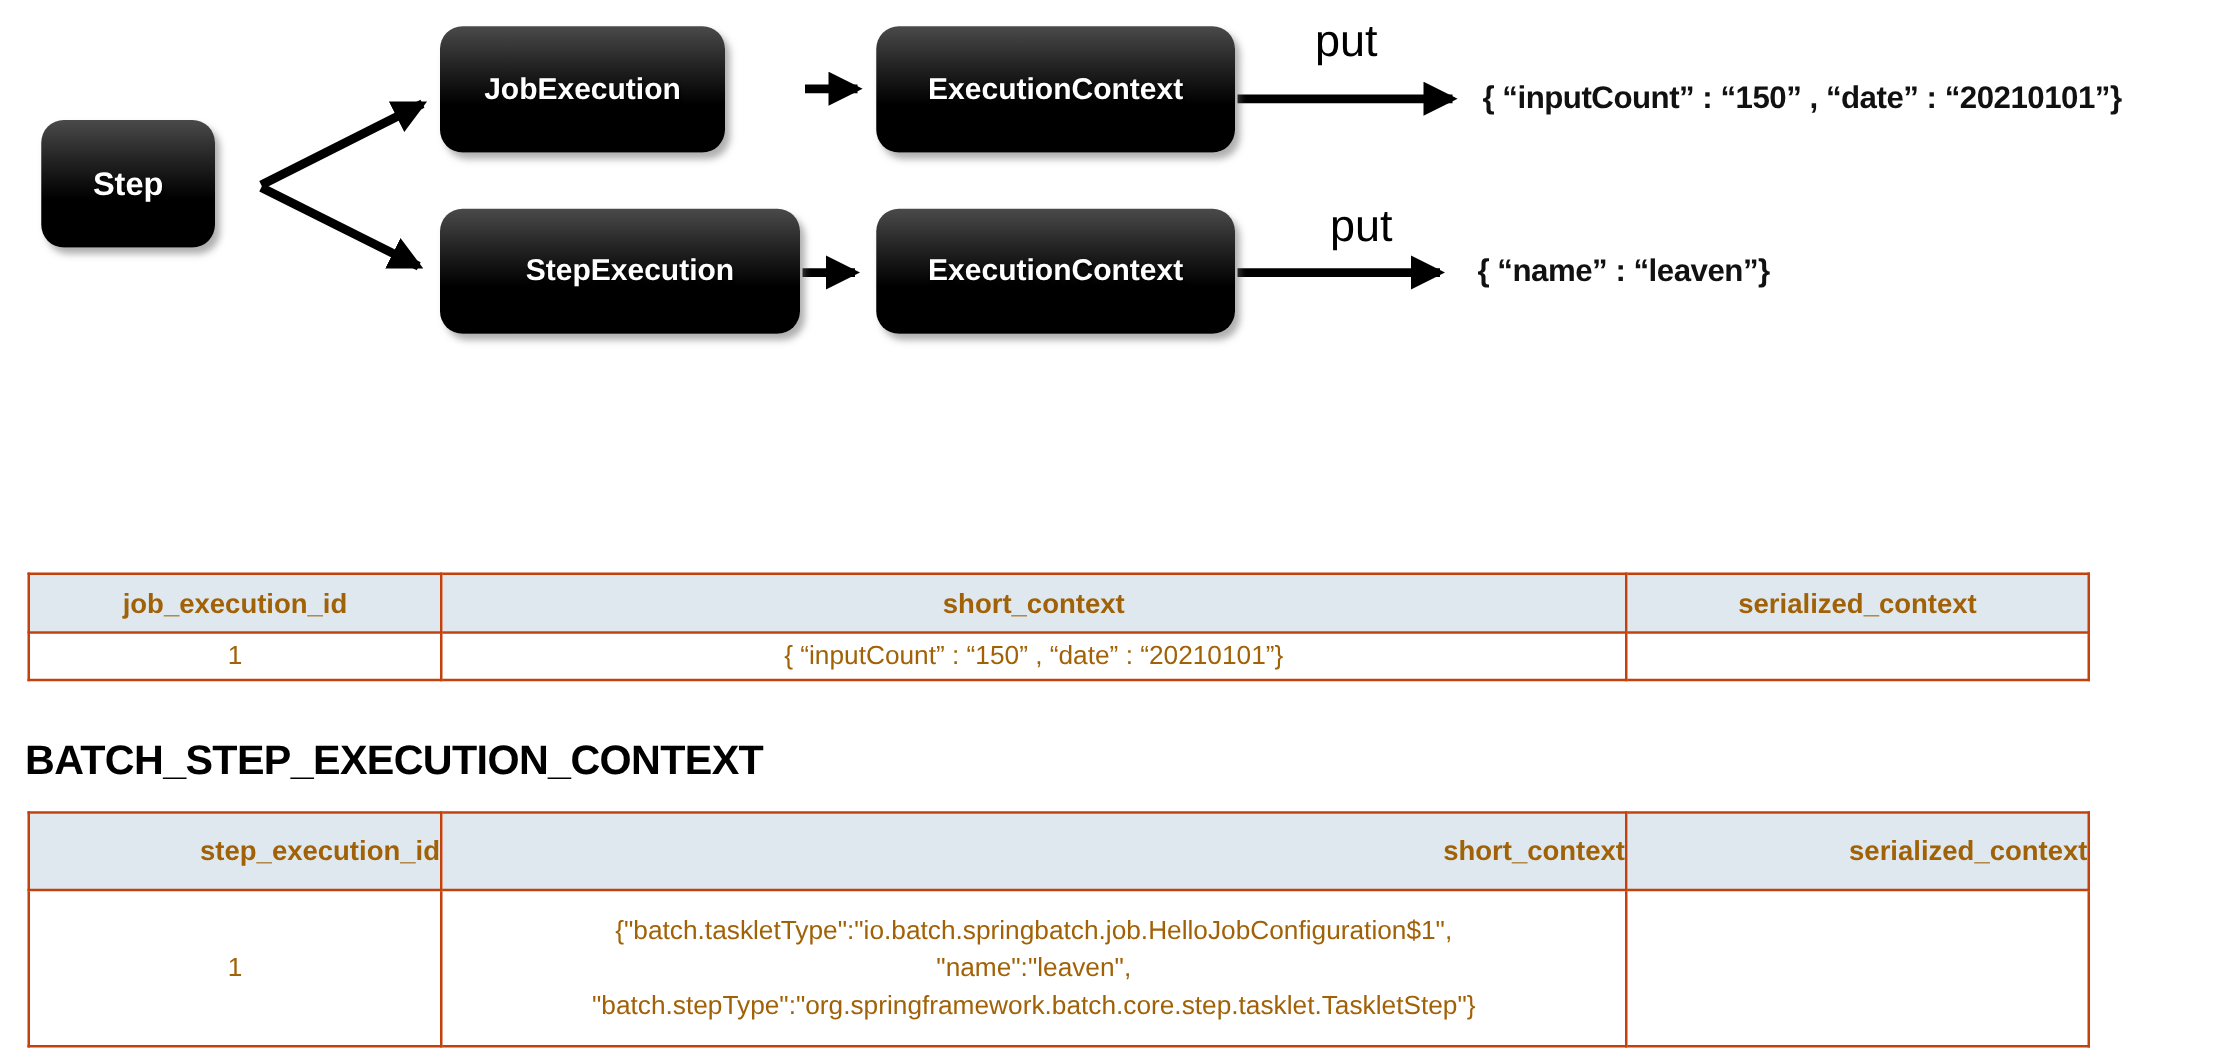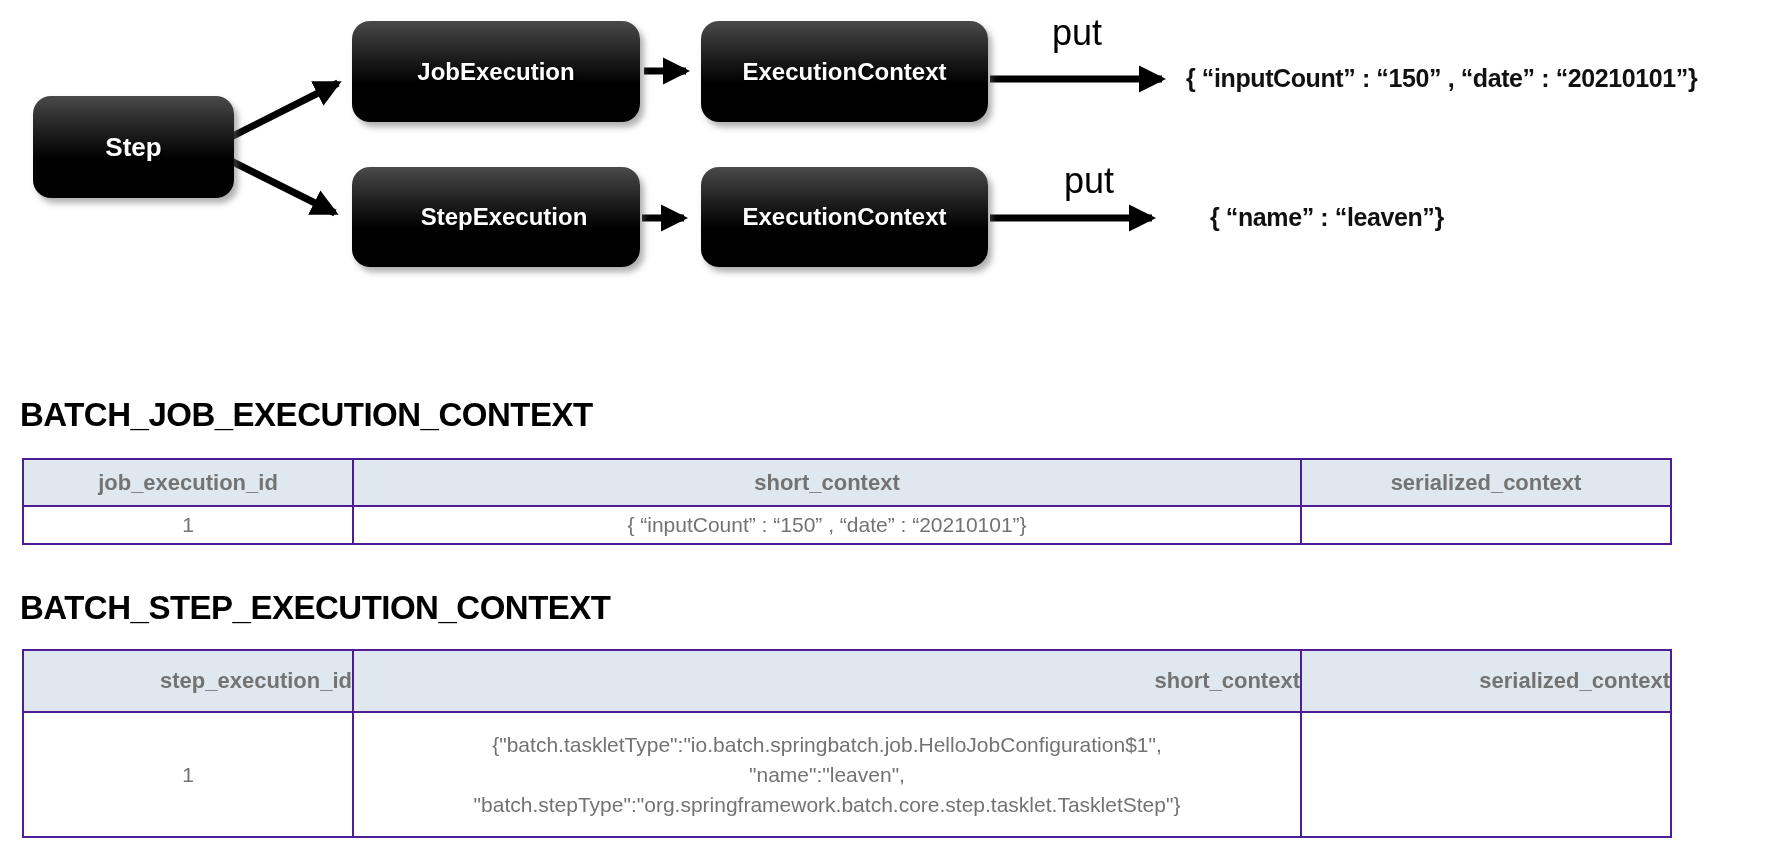--- a/index.html
+++ b/index.html
@@ -10,48 +10,48 @@
   
   #arrows { position:absolute; left:0; top:0; width:1784px; height:300px; }
   .node {
     position:absolute; border-radius:18px; color:#fff; font-weight:bold;
     display:flex; align-items:center; justify-content:center;
     background:linear-gradient(180deg,#4a4a4a 0%,#222 32%,#000 62%,#000 100%);
     box-shadow:4px 5px 6px rgba(110,110,110,.55);
     text-shadow:1px 2px 2px rgba(0,0,0,.85);
     font-size:24px; letter-spacing:0px;
   }
-  #node-step   { left:33px;  top:96px;  width:201px; height:102px; font-size:26px; }
-  #node-jobex  { left:352px; top:21px;  width:288px; height:101px; }
+  #node-step   { left:33px;  top:96px;  width:139px; height:102px; font-size:26px; }
+  #node-jobex  { left:352px; top:21px;  width:228px; height:101px; }
   #node-ectop  { left:701px; top:21px;  width:287px; height:101px; }
   #node-stepex { left:352px; top:167px; width:288px; height:100px;padding-left:16px; }
   #node-ecbot  { left:701px; top:167px; width:287px; height:100px; }
 
   .put-label { position:absolute; font-size:36px; font-weight:normal; color:#000; width:90px; text-align:center; }
   #put-top    { left:1032px; top:12px; }
   #put-bottom { left:1044px; top:160px; }
 
   .flow-json { position:absolute; font-size:25px; font-weight:bold; color:#111;
                white-space:nowrap; letter-spacing:-0.4px; }
   #json-top    { left:1186px; top:64px; }
-  #json-bottom { left:1210px; top:203px; }
+  #json-bottom { left:1182px; top:203px; }
 
   
   .tbl-title { position:absolute; left:20px; font-size:33px; font-weight:bold;
                color:#000; letter-spacing:-0.5px; white-space:nowrap; }
   #title-job  { top:396px; }
   #title-step { top:589px; }
 
   table.ctx { position:absolute; left:22px; width:1648px; border-collapse:collapse;
               table-layout:fixed; background:#fff; }
   #table-job  { top:458px; }
   #table-step { top:649px; }
   table.ctx th, table.ctx td {
-    border:2px solid #4c1d95; text-align:center; vertical-align:middle;
-    overflow:hidden; color:#737373;
+    border:2px solid #c2410c; text-align:center; vertical-align:middle;
+    overflow:hidden; color:#a16207;
   }
   table.ctx th { background:#dee8ee; font-size:22px; font-weight:bold; }
   table.ctx td { font-size:21px; font-weight:normal; }
   #table-job th { height:47px; }
   #table-job td { height:38px; }
   #table-step th { height:62px;text-align:right; }
   #table-step td { height:125px; }
   .json-lines div { line-height:30px; white-space:nowrap; }
 </style>
 </head>
@@ -80,21 +80,20 @@
     <div class="node" id="node-stepex">StepExecution</div>
     <div class="node" id="node-ecbot">ExecutionContext</div>
 
     <div class="put-label" id="put-top">put</div>
     <div class="put-label" id="put-bottom">put</div>
 
     <div class="flow-json" id="json-top">{ “inputCount” : “150” , “date” : “20210101”}</div>
     <div class="flow-json" id="json-bottom">{ “name” : “leaven”}</div>
   </div>
 
-  <div class="tbl-title" id="title-job">BATCH_JOB_EXECUTION_CONTEXT</div>
   <table class="ctx" id="table-job">
     <colgroup>
         <col style="width:330px">
         <col style="width:948px">
         <col style="width:370px">
       </colgroup>
     <thead>
       <tr>
         <th>job_execution_id</th>
         <th>short_context</th>

